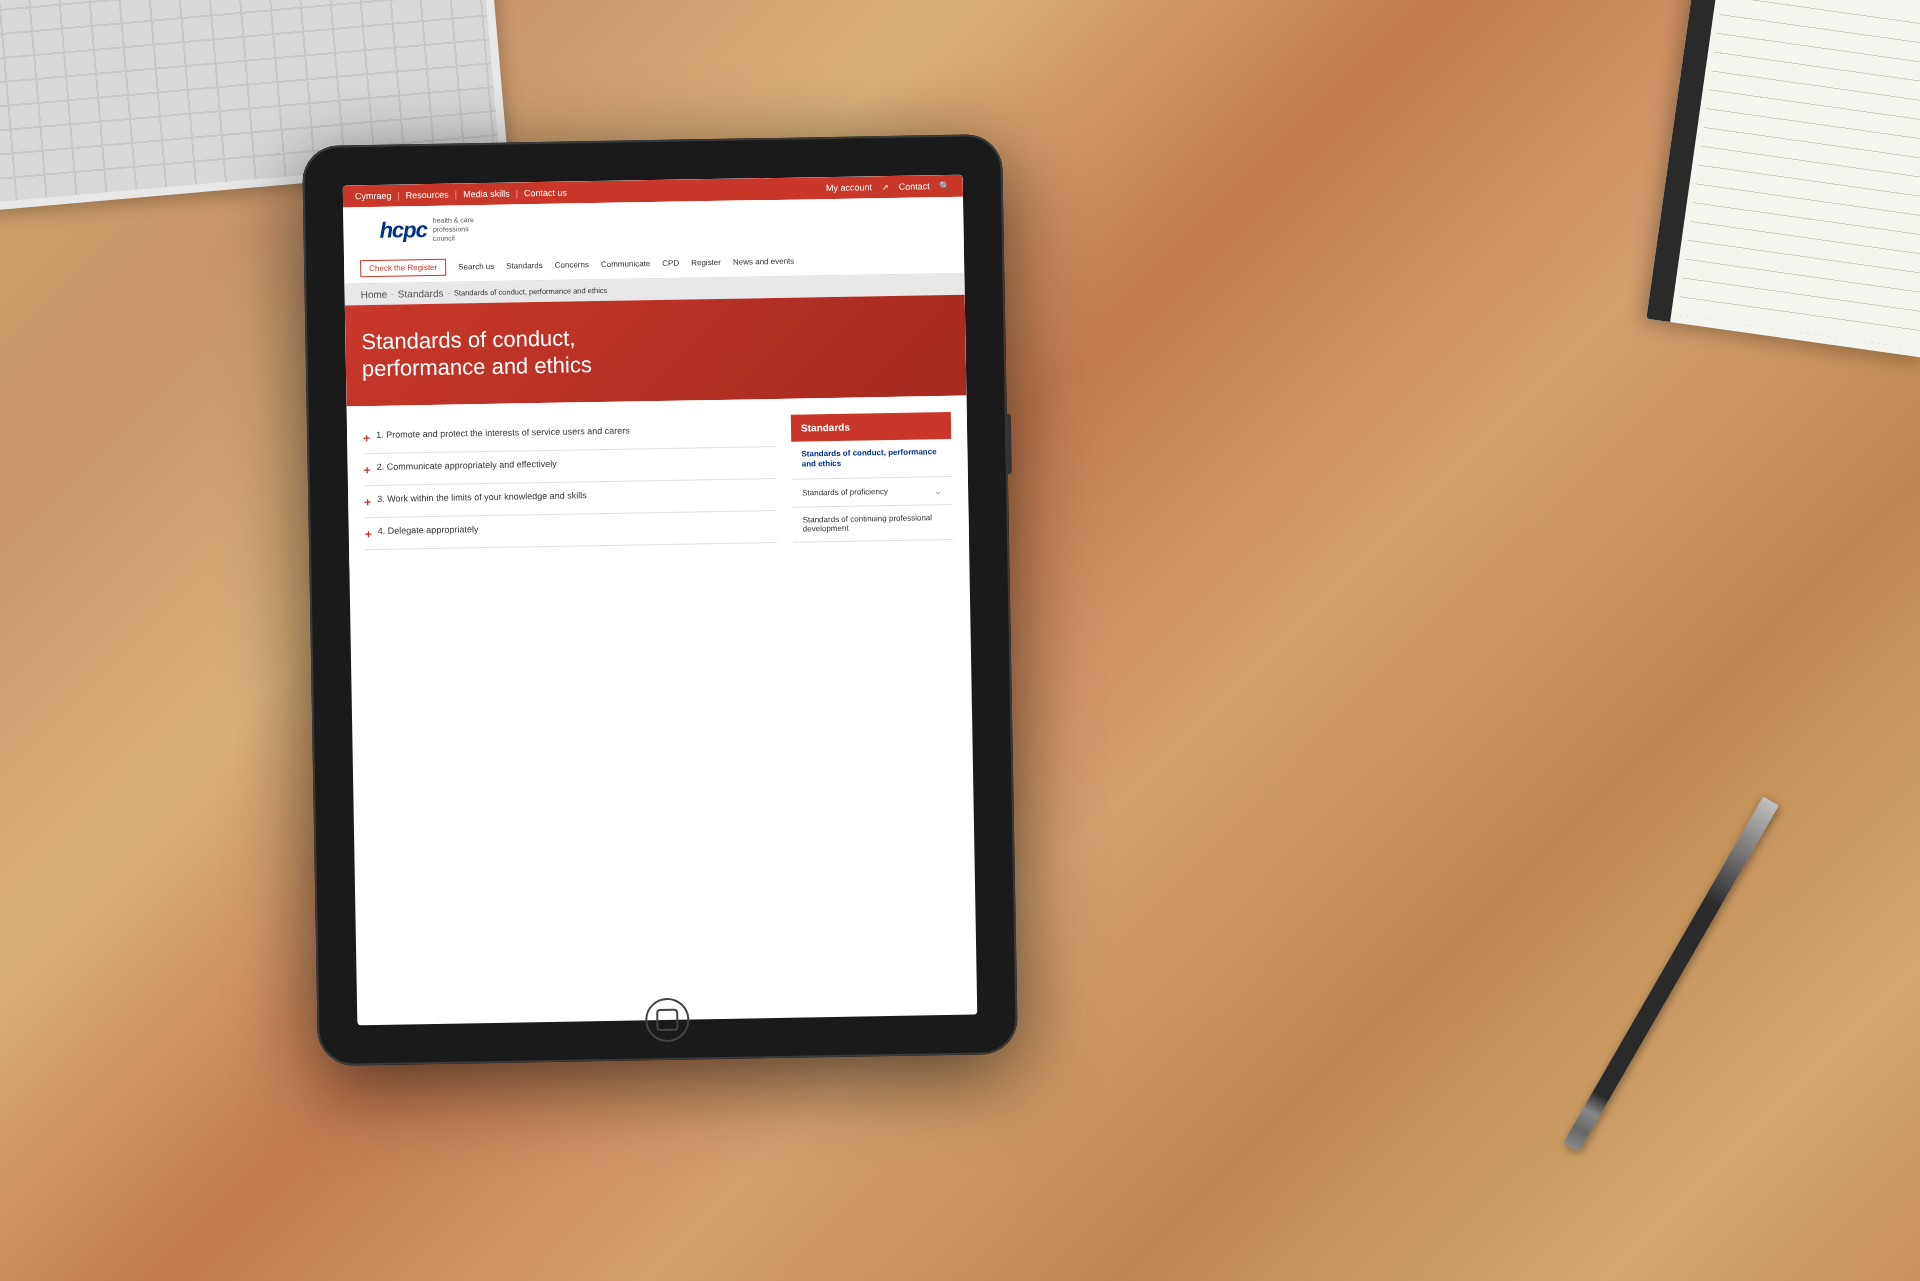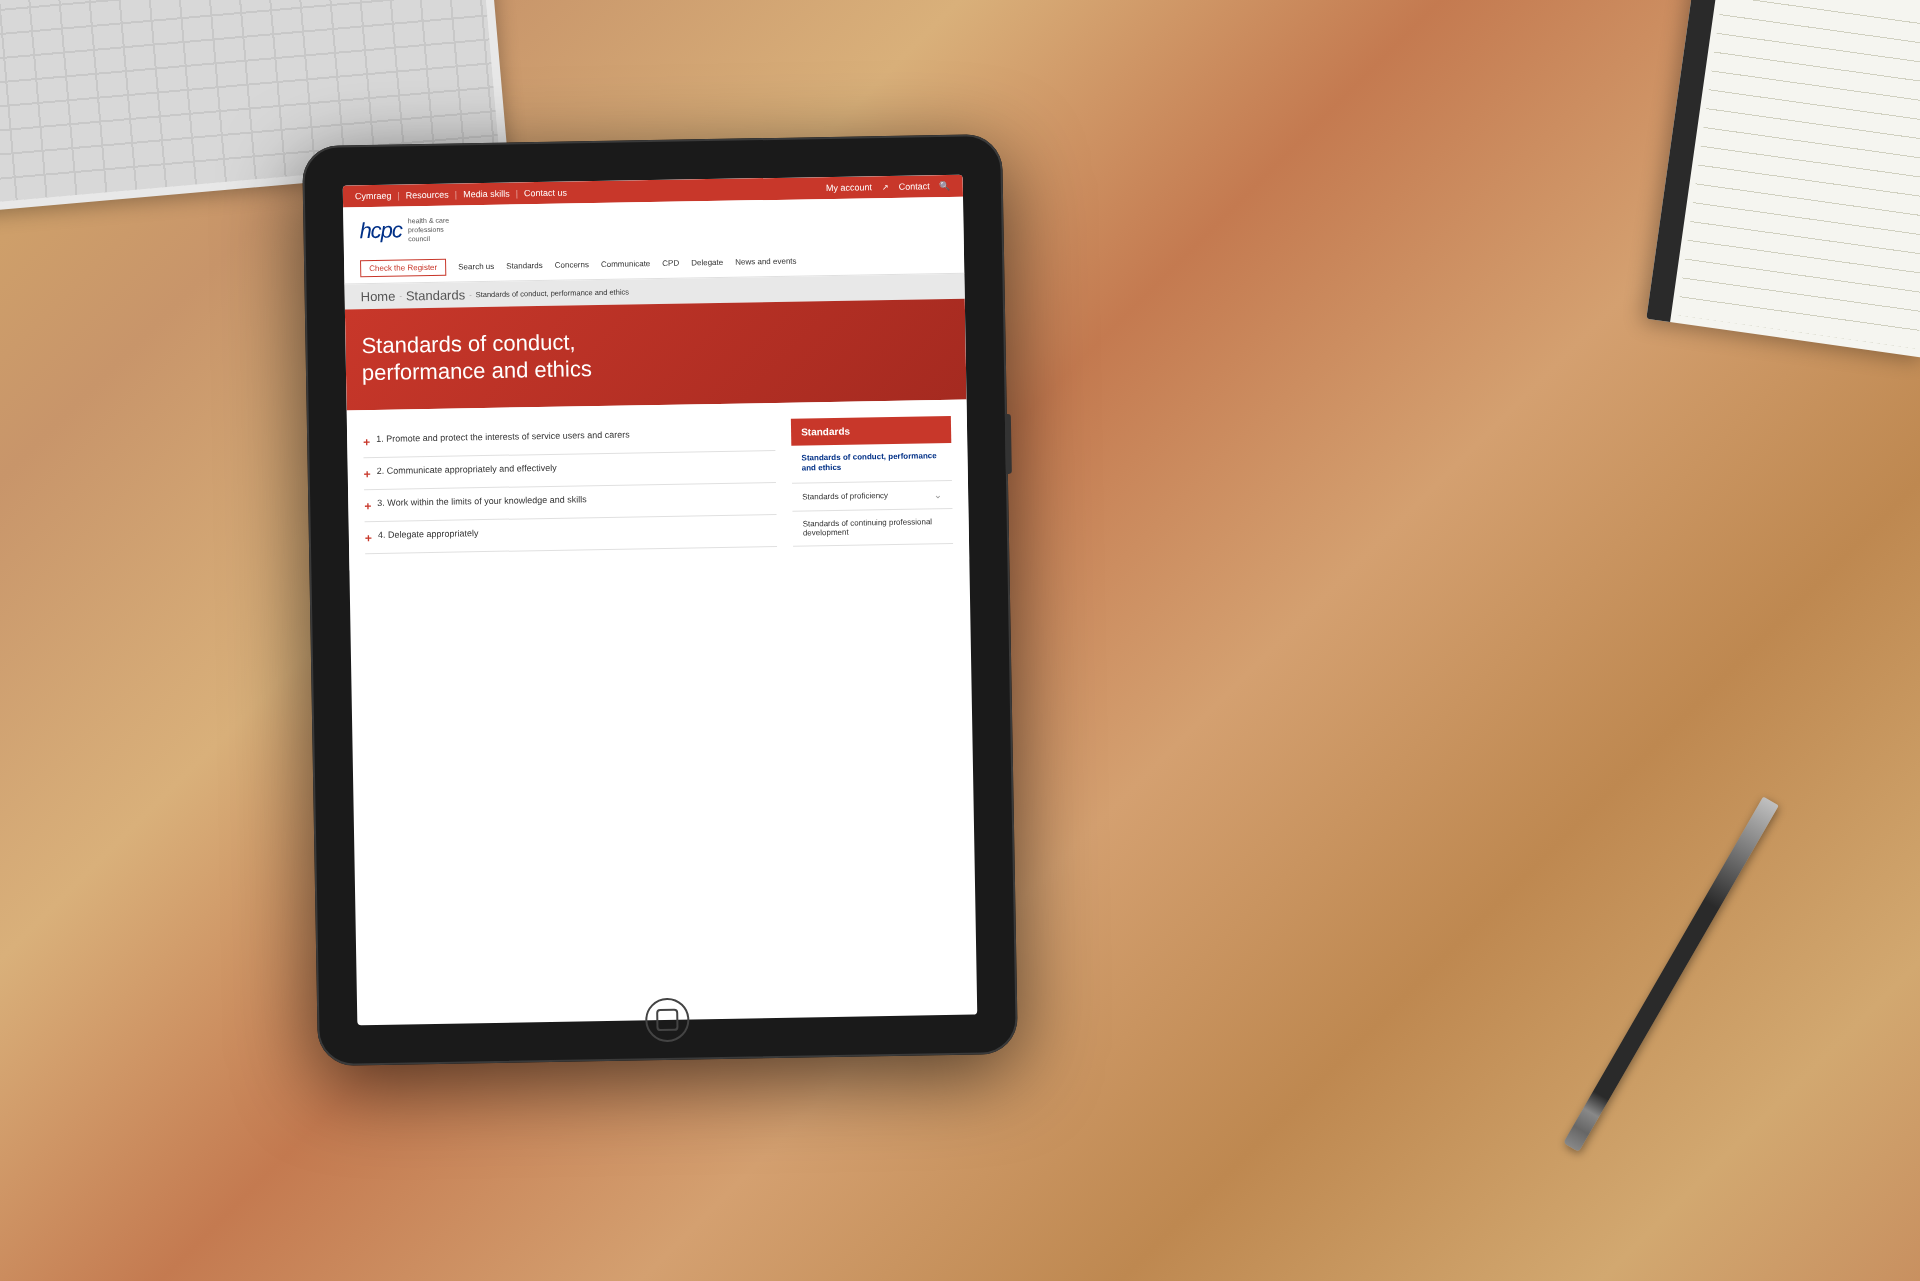--- a/index.html
+++ b/index.html
@@ -224,24 +224,25 @@
     }
 
     
     .logo {
       display: flex;
       align-items: center;
       gap: 6px;
     }
     .logo-hcpc {
       font-size: 22px;
-      font-weight: normal;
+      font-weight: bold;
       color: #003087;
       font-style: italic;
       letter-spacing: -1px;
+      margin-left: 20px;
     }
     .logo-text {
       font-size: 7px;
       color: #555;
       line-height: 1.3;
       max-width: 70px;
     }
 
     
     .nav {
@@ -271,21 +272,21 @@
 
     
     .breadcrumb-bar {
       background: #e8e8e8;
       padding: 5px 16px;
       display: flex;
       align-items: center;
       gap: 4px;
     }
     .breadcrumb-item {
-      font-size: 13px;
+      font-size: 10px;
       color: #555;
     }
     .breadcrumb-sep {
       font-size: 7.5px;
       color: #999;
     }
     .breadcrumb-current {
       font-size: 7.5px;
       color: #333;
     }
@@ -423,21 +424,21 @@
       </div>
     </div>
 
     <div class="nav">
       <button class="nav-btn">Check the Register</button>
       <a class="nav-link">Search us</a>
       <a class="nav-link">Standards</a>
       <a class="nav-link">Concerns</a>
       <a class="nav-link">Communicate</a>
       <a class="nav-link">CPD</a>
-      <a class="nav-link">Delegate</a>
+      <a class="nav-link">Register</a>
       <a class="nav-link">News and events</a>
     </div>
 
     <div class="breadcrumb-bar">
       <span class="breadcrumb-item">Home</span>
       <span class="breadcrumb-sep">-</span>
       <span class="breadcrumb-item">Standards</span>
       <span class="breadcrumb-sep">-</span>
       <span class="breadcrumb-current">Standards of conduct, performance and ethics</span>
     </div>

